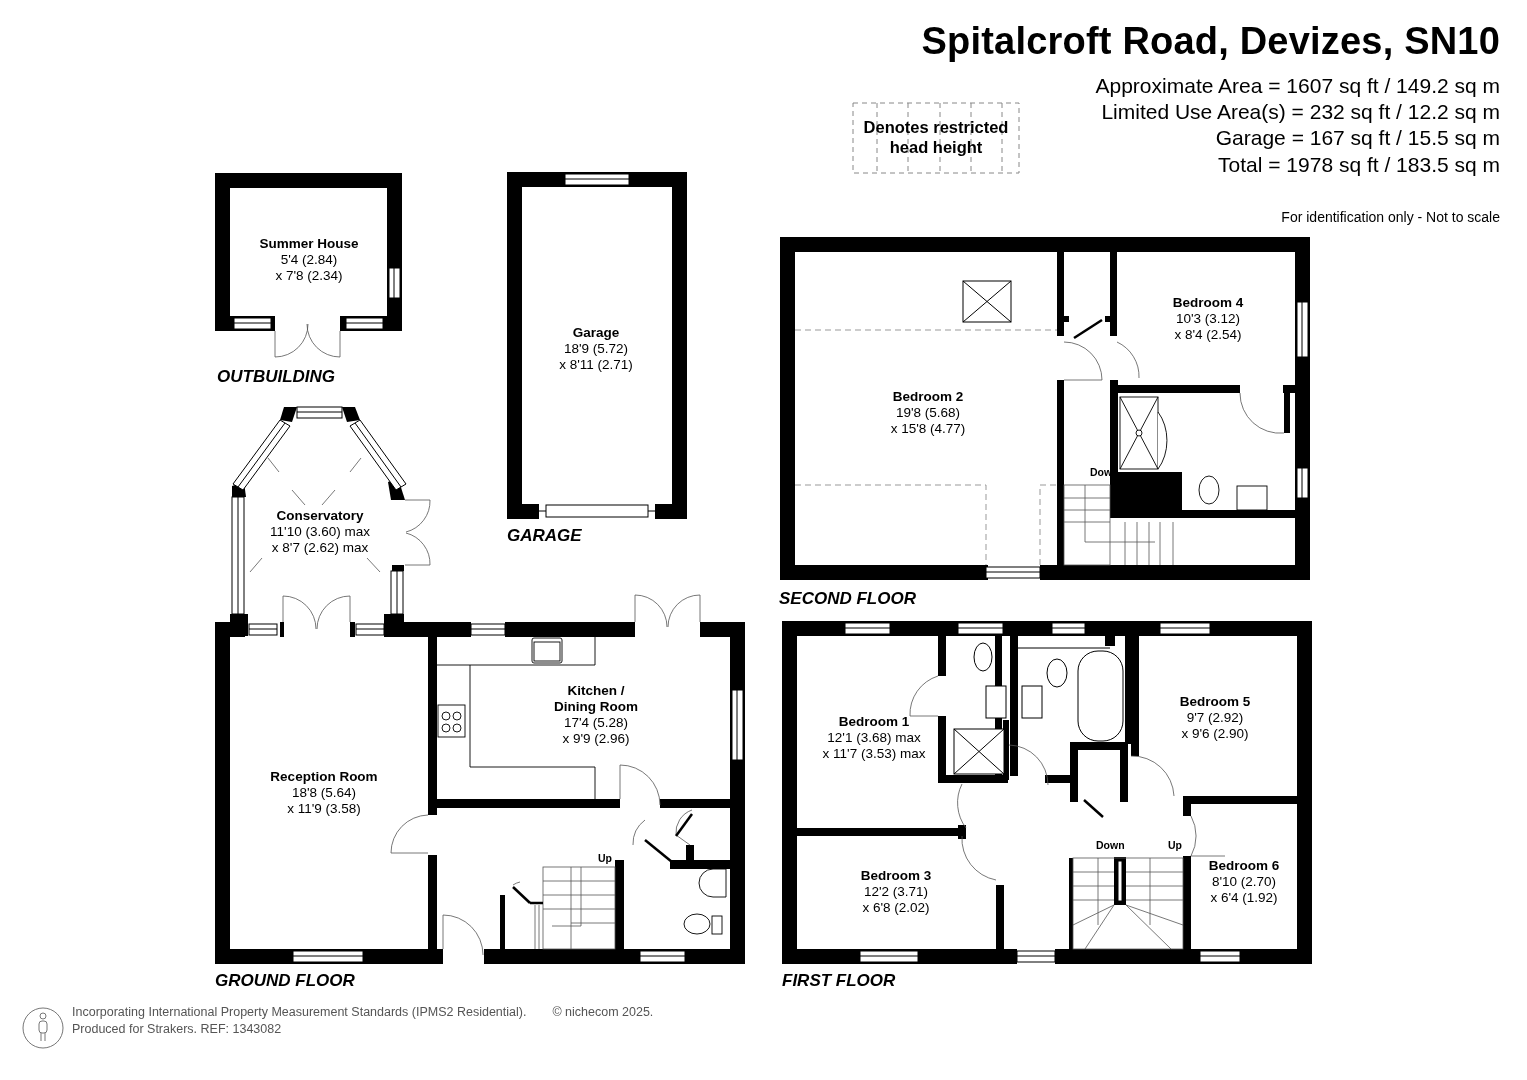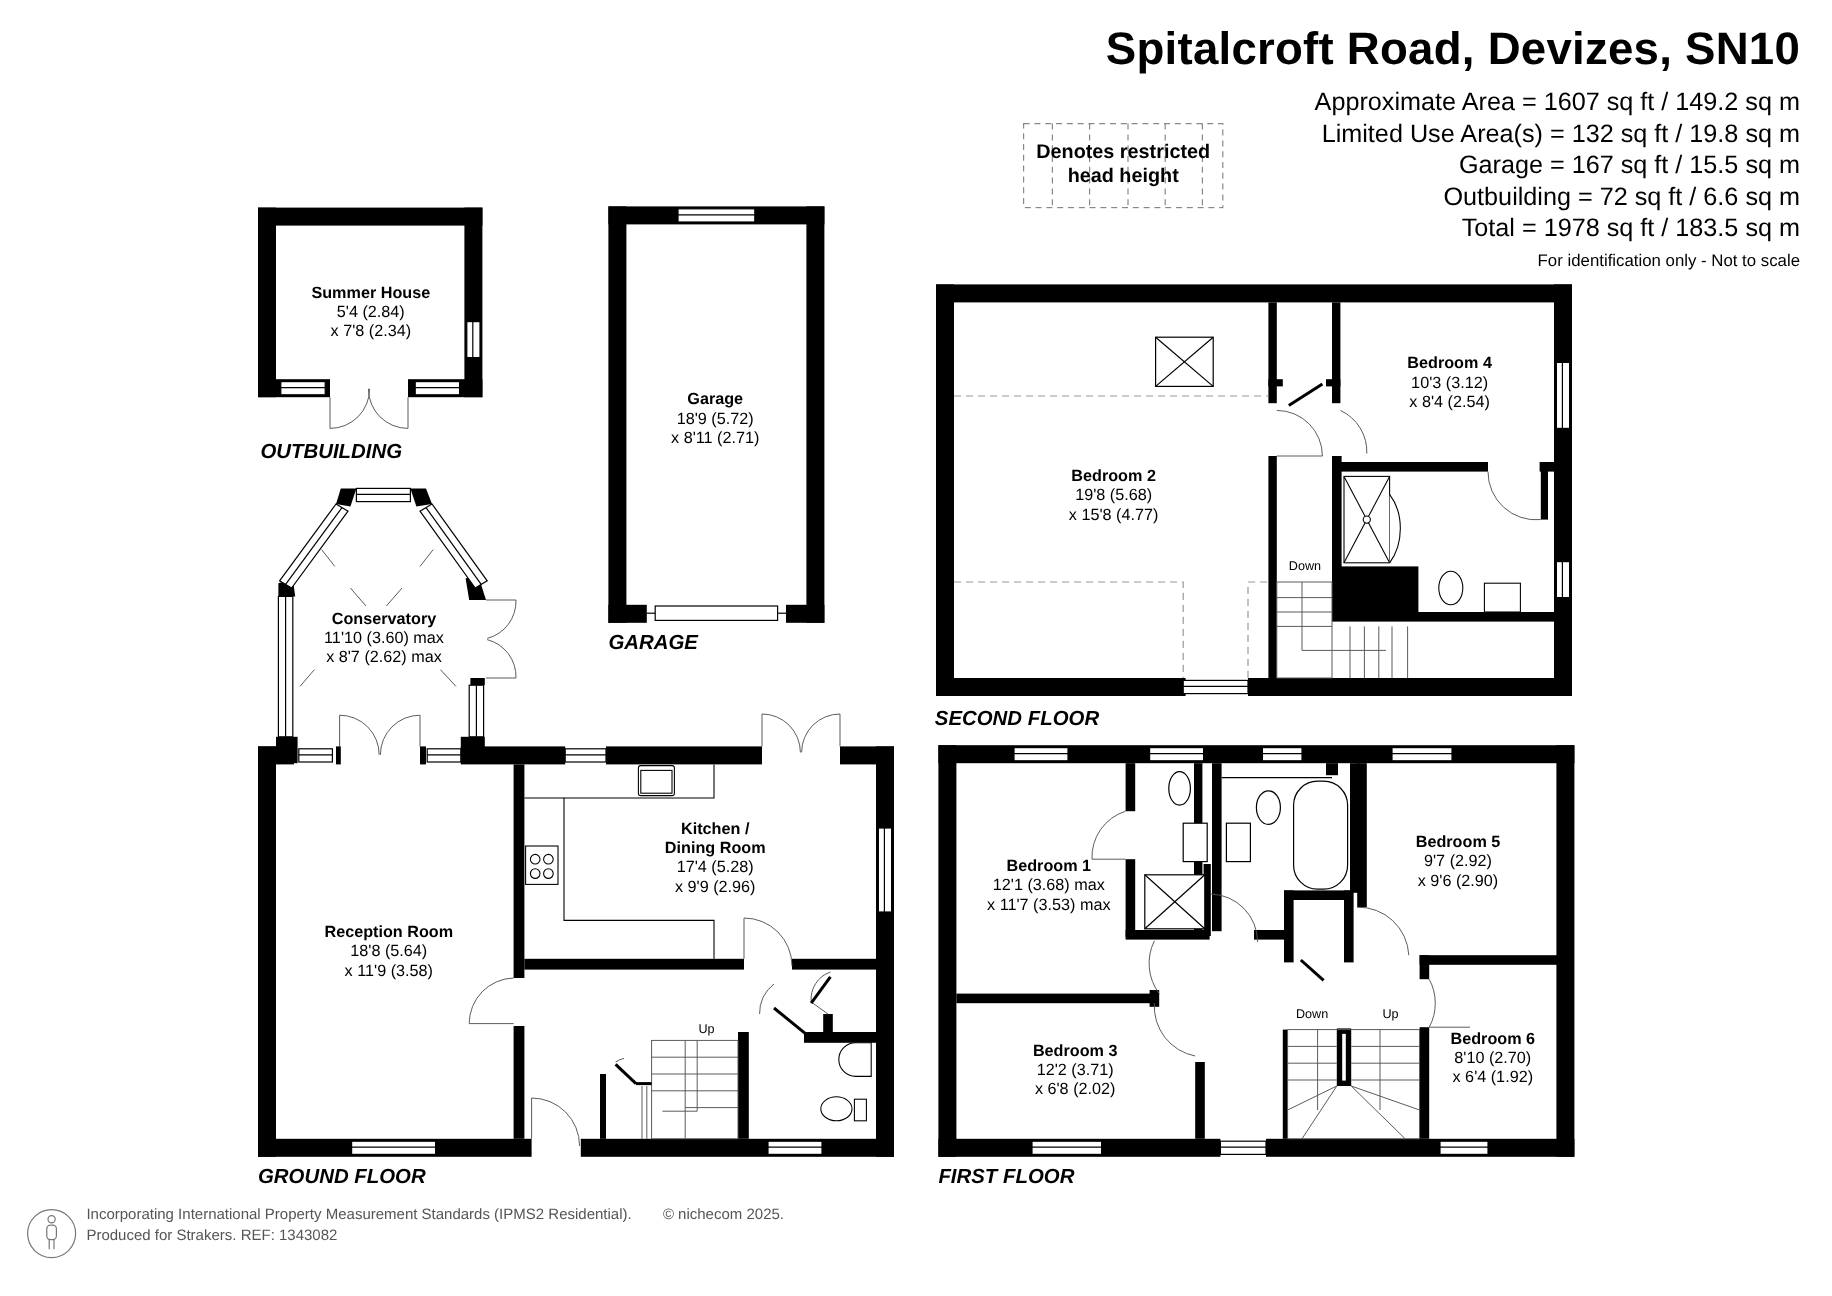--- a/index.html
+++ b/index.html
@@ -8,33 +8,32 @@
   .title { right:27px; top:20px; font-size:38px; font-weight:bold; white-space:nowrap; letter-spacing:0.2px; }
   .areas { right:27px; top:73px; text-align:right; font-size:21px; line-height:26.2px; }
   .areas div { white-space:nowrap; }
   .note { right:27px; top:209px; font-size:14px; white-space:nowrap; }
   .legend { left:852px; top:102px; width:168px; height:72px; }
   .legend-text { position:absolute; left:0; top:15px; width:168px; text-align:center; font-size:16.5px; font-weight:bold; line-height:20px; }
   svg.plan { position:absolute; left:0; top:0; }
   .room { position:absolute; text-align:center; font-size:13.5px; line-height:16px; white-space:nowrap; transform:translateX(-50%); }
   .room .rname { font-weight:bold; }
   .floor-label { position:absolute; font-size:17px; font-weight:bold; white-space:nowrap;font-style:italic; }
-  .stair-label { position:absolute; font-size:10.5px; font-weight:normal; }
+  .stair-label { position:absolute; font-size:10.5px; font-weight:bold;margin-left:16px; }
   .footer { left:72px; top:1004px; font-size:12.5px; line-height:17px; color:#555; }
   .footer span.copy { margin-left:26px; }
 </style>
 </head>
 <body>
 
 <div class="abs title">Spitalcroft Road, Devizes, SN10</div>
 <div class="abs areas">
   <div>Approximate Area = 1607 sq ft / 149.2 sq m</div>
-  <div>Limited Use Area(s) = 132 sq ft / 19.8 sq m</div>
+  <div>Limited Use Area(s) = 232 sq ft / 12.2 sq m</div>
   <div>Garage = 167 sq ft / 15.5 sq m</div>
-  <div>Outbuilding = 72 sq ft / 6.6 sq m</div>
   <div>Total = 1978 sq ft / 183.5 sq m</div>
 </div>
 <div class="abs note">For identification only - Not to scale</div>
 
 <div class="abs legend">
   <svg width="168" height="72">
     <g stroke="#888" stroke-width="1" stroke-dasharray="5,4" fill="none">
       <rect x="1" y="1" width="166" height="70"></rect>
       <line x1="25" y1="1" x2="25" y2="71"></line>
       <line x1="56" y1="1" x2="56" y2="71"></line>

